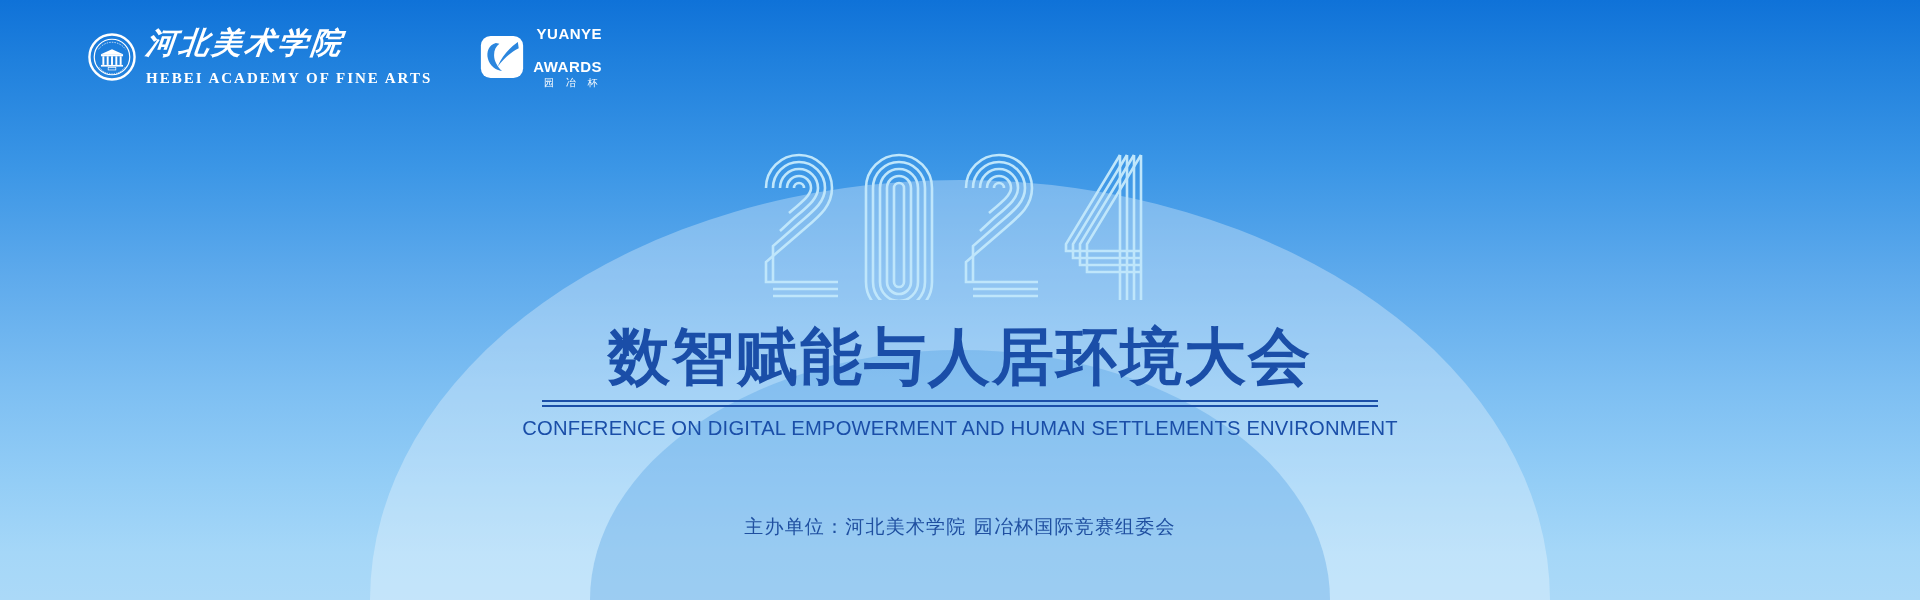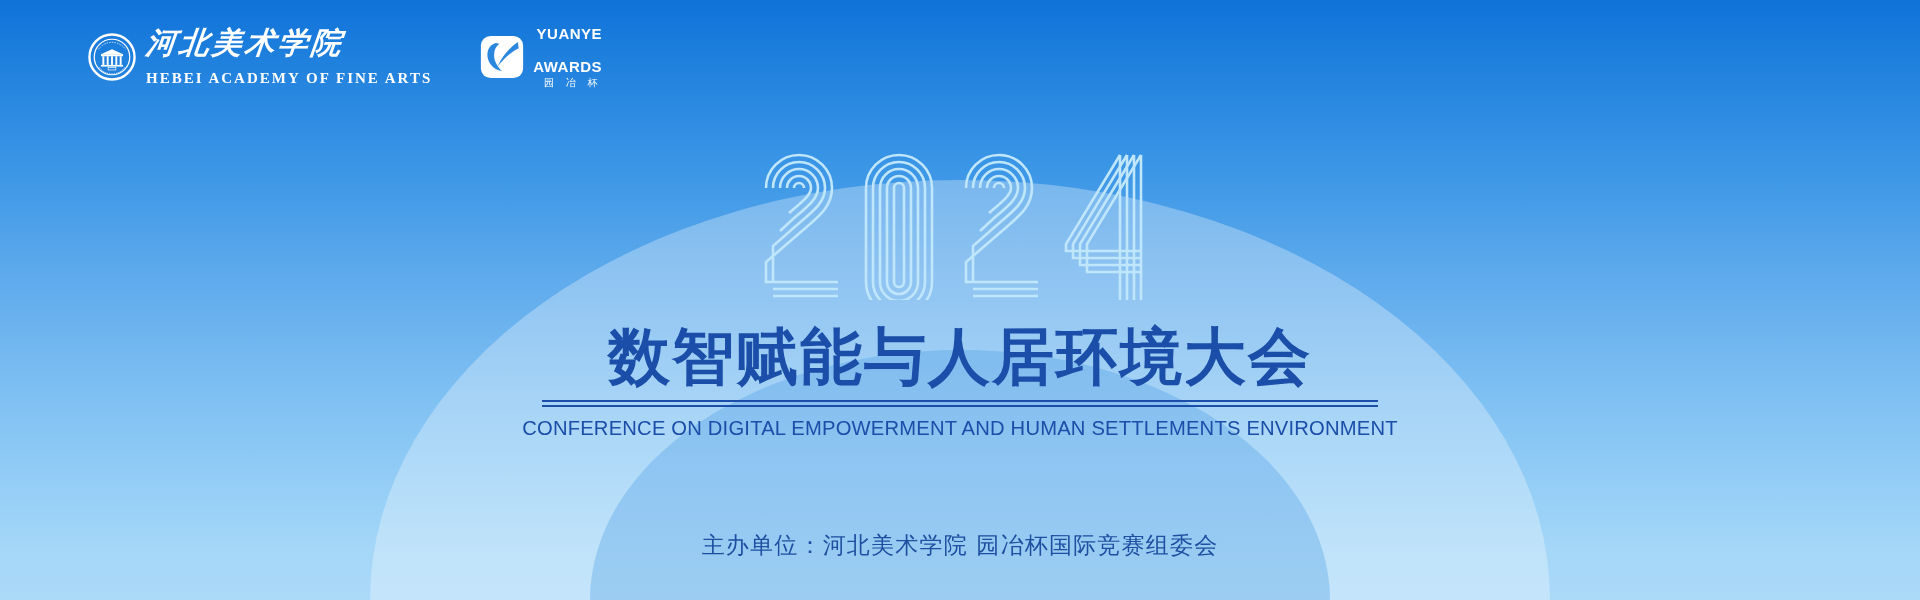--- a/index.html
+++ b/index.html
@@ -174,26 +174,26 @@
     font-weight: 400;
     font-size: 20.5px;
     letter-spacing: 0.2px;
     color: #1a4ea8;
     white-space: nowrap;
     transform: scaleX(0.985);
   }
 
   .organizer {
     position: absolute;
-    top: 530px;
+    top: 514px;
     left: 0;
     width: 100%;
     text-align: center;
     font-family: "DejaVu Sans", "Liberation Sans", sans-serif;
-    font-size: 23px;
+    font-size: 19px;
     letter-spacing: 1.2px;
     color: #1f4fa0;
     white-space: nowrap;
     z-index: 5;
   }
 </style>
 </head>
 <body>
 
 <div id="banner">

